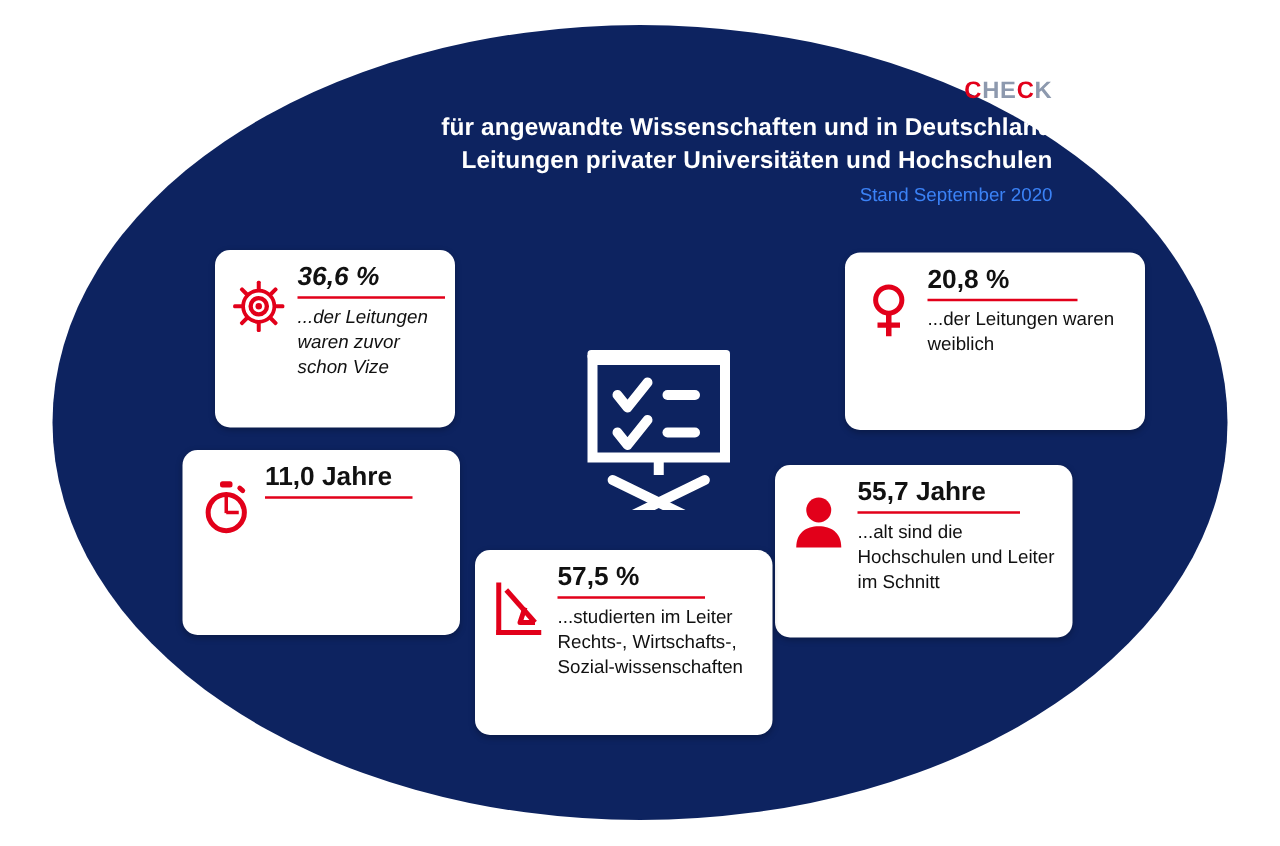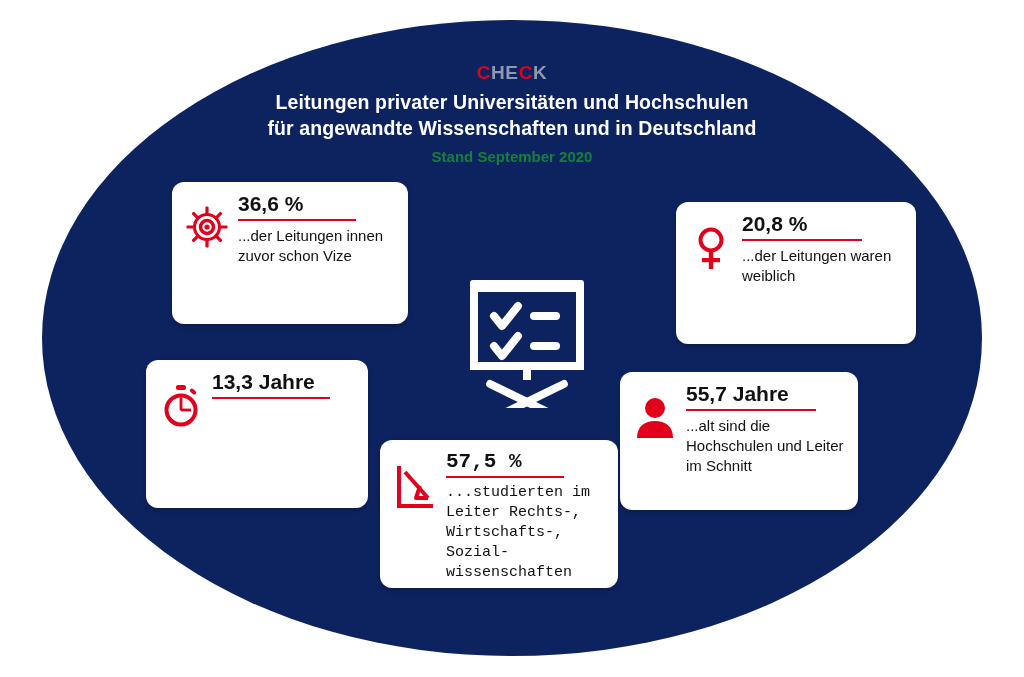--- a/index.html
+++ b/index.html
@@ -28,21 +28,21 @@
     height: 636px;
     background: #0d2360;
     border-radius: 50%;
   }
   
   .header {
     position: absolute;
     left: 182px;
     top: 62px;
     width: 660px;
-    text-align: center;
+    text-align: right;
     color: #ffffff;
   }
   .brand {
     font-size: 19px;
     font-weight: bold;
     letter-spacing: 0.6px;
     margin-bottom: 6px;
   }
   .brand .c1 { color: #e2001a; }
   .brand .c2 { color: #8d99ae; }
@@ -50,22 +50,22 @@
   .brand .c4 { color: #8d99ae; }
   .title {
     font-size: 19.5px;
     font-weight: bold;
     line-height: 1.32;
     letter-spacing: 0.1px;
   }
   .subtitle {
     margin-top: 7px;
     font-size: 15px;
-    font-weight: bold;
-    color: #15803d;
+    font-weight: normal;
+    color: #3b82f6;
   }
   
   .card {
     position: absolute;
     background: #ffffff;
     border-radius: 12px;
     box-shadow: 0 2px 5px rgba(0,0,0,0.25);
     box-sizing: border-box;
     padding: 10px 12px;
     display: flex;
@@ -98,25 +98,25 @@
     background: #e2001a;
     margin-top: 3px;
     margin-bottom: 5px;
   }
   .desc {
     font-size: 15px;
     color: #111111;
     line-height: 1.34;
   }
   
-  #card-vize       { left: 172px; top: 182px;  width: 236px; height: 142px; }
+  #card-vize       { left: 172px; top: 200px;  width: 192px; height: 142px; font-style: italic; }
   #card-weiblich   { left: 676px; top: 202px;  width: 240px; height: 142px; }
   #card-berufs     { left: 146px; top: 360px;  width: 222px; height: 148px; }
   #card-alter      { left: 620px; top: 372px;  width: 238px; height: 138px; }
-  #card-studium    { left: 380px; top: 440px;  width: 238px; height: 148px; font-family: Liberation Mono, monospace; }
+  #card-studium    { left: 380px; top: 440px;  width: 238px; height: 148px; }
 
   #card-vize .rule     { width: 118px; }
   #card-weiblich .rule { width: 120px; }
   #card-berufs .rule   { width: 118px; }
   #card-alter .rule    { width: 130px; }
   #card-studium .rule  { width: 118px; }
 
   
   .projector {
     position: absolute;
@@ -130,22 +130,22 @@
 </head>
 <body>
 
 <div id="stage">
 
   <div class="ellipse"></div>
 
   <div class="header">
     <div class="brand"><span class="c1">C</span><span class="c2">HE</span><span class="c3">C</span><span class="c4">K</span></div>
     <div class="title">
+      <div>für angewandte Wissenschaften und in Deutschland</div>
       <div>Leitungen privater Universitäten und Hochschulen</div>
-      <div>für angewandte Wissenschaften und in Deutschland</div>
     </div>
     <div class="subtitle">Stand September 2020</div>
   </div>
 
   <div class="projector">
     <svg width="150" height="140" viewBox="0 0 150 140" aria-hidden="true">
       <rect x="18" y="12" width="114" height="8" rx="3" fill="#ffffff"></rect>
       <rect x="22" y="20" width="106" height="78" fill="none" stroke="#ffffff" stroke-width="8"></rect>
       <polyline points="42,48 50,58 66,38" fill="none" stroke="#ffffff" stroke-width="8" stroke-linecap="round" stroke-linejoin="round"></polyline>
       <rect x="78" y="44" width="30" height="8" rx="4" fill="#ffffff"></rect>
@@ -171,21 +171,21 @@
           <rect x="19.4" y="0.5" width="3.2" height="9" rx="1.2" transform="rotate(45 21 21)"></rect>
           <rect x="19.4" y="32.5" width="3.2" height="9" rx="1.2" transform="rotate(45 21 21)"></rect>
           <rect x="0.5" y="19.4" width="9" height="3.2" rx="1.2" transform="rotate(45 21 21)"></rect>
           <rect x="32.5" y="19.4" width="9" height="3.2" rx="1.2" transform="rotate(45 21 21)"></rect>
         </g>
       </svg>
     </div>
     <div class="body">
       <div class="stat">36,6 %</div>
       <span class="rule"></span>
-      <div class="desc">...der Leitungen innen zuvor schon Vize</div>
+      <div class="desc">...der Leitungen waren zuvor schon Vize</div>
     </div>
   </div>
 
   <div class="card" id="card-weiblich">
     <div class="icon-wrap">
       <svg width="36" height="46" viewBox="0 0 36 46" aria-hidden="true">
         <circle cx="18" cy="14" r="10.5" fill="none" stroke="#e2001a" stroke-width="4"></circle>
         <rect x="15.8" y="24" width="4.4" height="19" fill="#e2001a"></rect>
         <rect x="9" y="32" width="18" height="4.2" fill="#e2001a"></rect>
       </svg>
@@ -201,21 +201,21 @@
     <div class="icon-wrap">
       <svg width="40" height="44" viewBox="0 0 40 44" aria-hidden="true">
         <rect x="15" y="1" width="10" height="5" rx="2" fill="#e2001a"></rect>
         <rect x="28.5" y="5.5" width="7" height="4" rx="2" fill="#e2001a" transform="rotate(40 32 7.5)"></rect>
         <circle cx="20" cy="26" r="14.5" fill="none" stroke="#e2001a" stroke-width="4"></circle>
         <rect x="18.6" y="13.5" width="2.8" height="13" fill="#e2001a"></rect>
         <rect x="20" y="24.6" width="10" height="2.8" fill="#e2001a"></rect>
       </svg>
     </div>
     <div class="body">
-      <div class="stat">13,3 Jahre</div>
+      <div class="stat">11,0 Jahre</div>
       <span class="rule"></span>
     </div>
   </div>
 
   <div class="card" id="card-alter">
     <div class="icon-wrap">
       <svg width="40" height="44" viewBox="0 0 40 44" aria-hidden="true">
         <circle cx="20" cy="12" r="10" fill="#e2001a"></circle>
         <path d="M2 42 C2 30 10 25 20 25 C30 25 38 30 38 42 Z" fill="#e2001a"></path>
       </svg>

